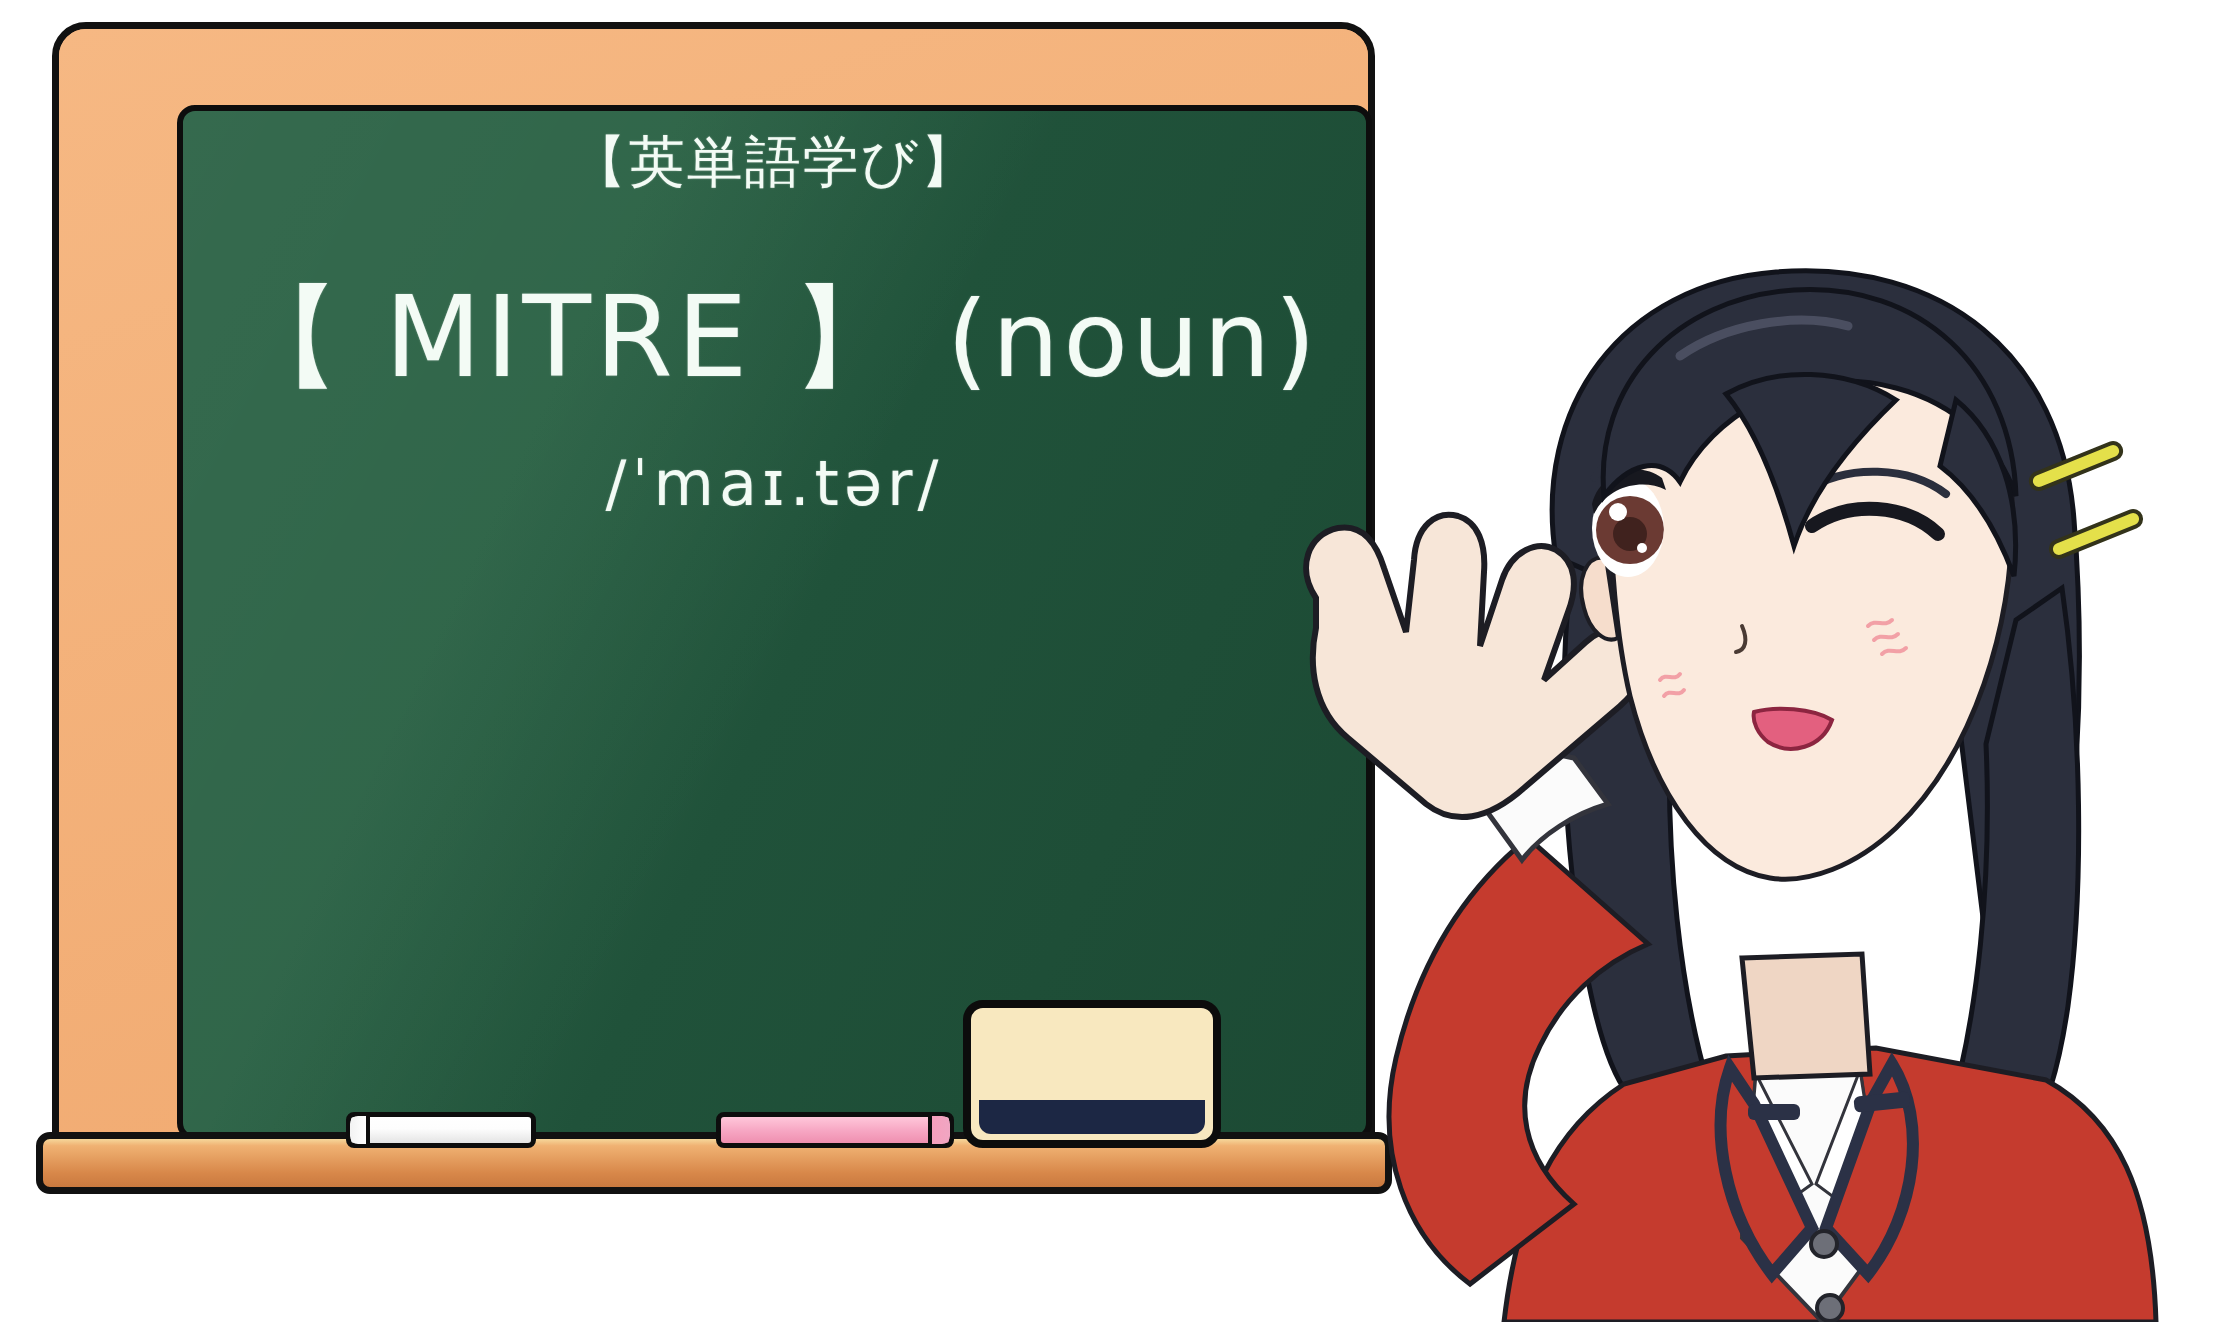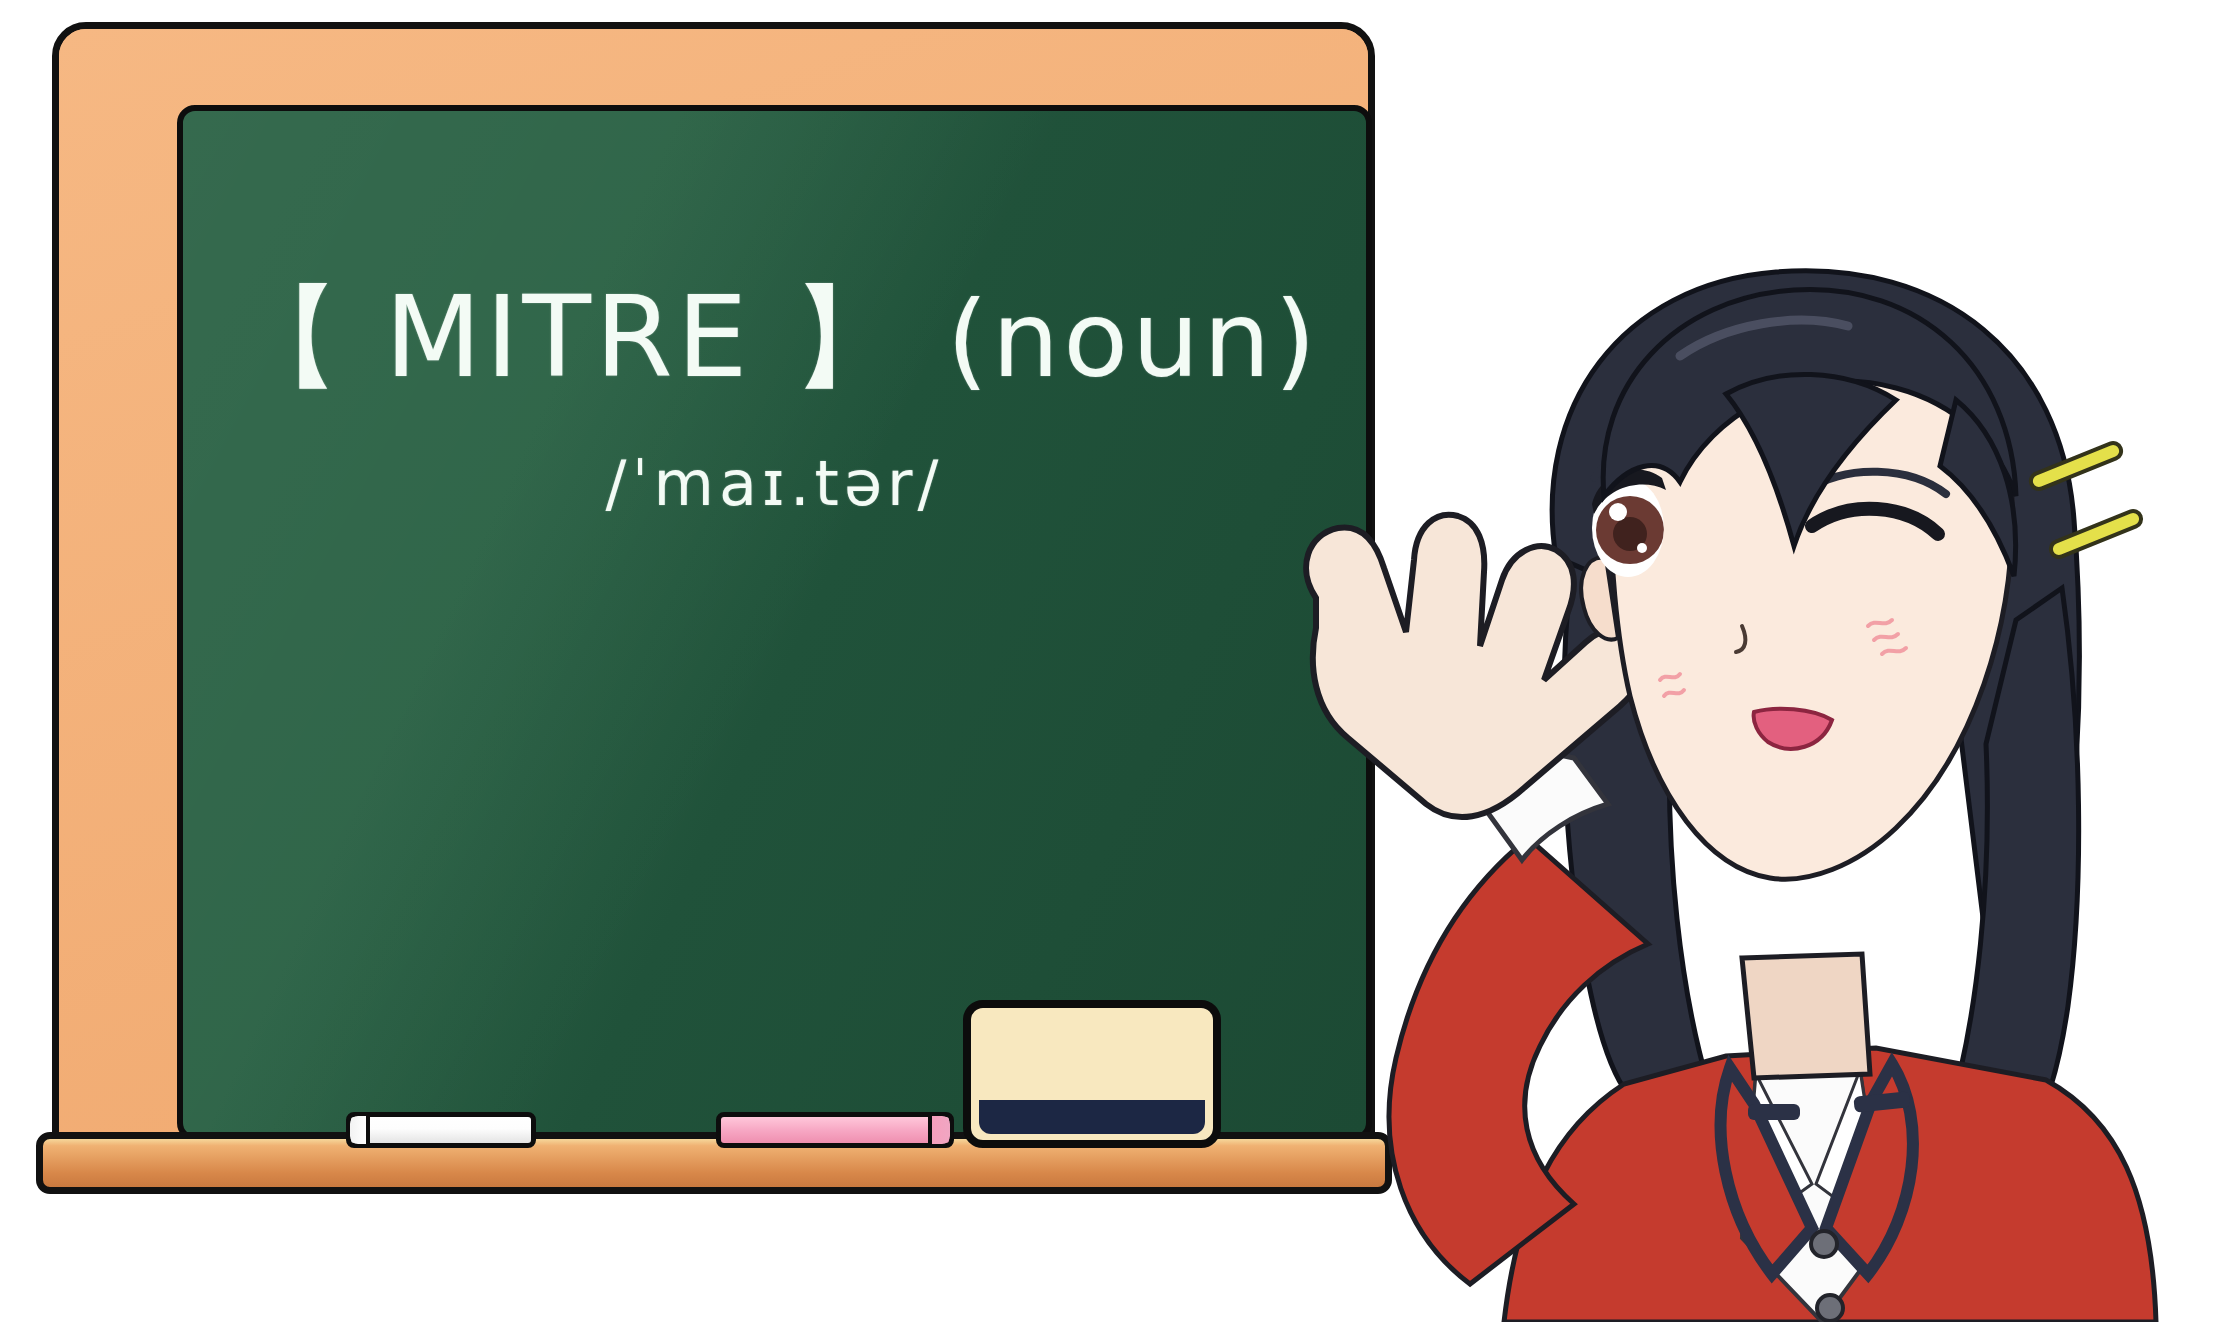--- a/index.html
+++ b/index.html
@@ -122,20 +122,21 @@
 <body>
 
 <div id="stage">
 
   <div class="board-frame">
     <div class="board-frame-inner-shade"></div>
 
     <div class="board-surface">
       <div class="sheen"></div>
 
+      <div class="chalk t-heading">【英単語学び】</div>
 
       <div class="chalk t-word">
         <span class="brackets">【</span>
         <span>MITRE</span>
         <span class="brackets">】</span>
         <span class="pos">(noun)</span>
       </div>
 
       <div class="chalk t-ipa">/ˈmaɪ.tər/</div>
 

